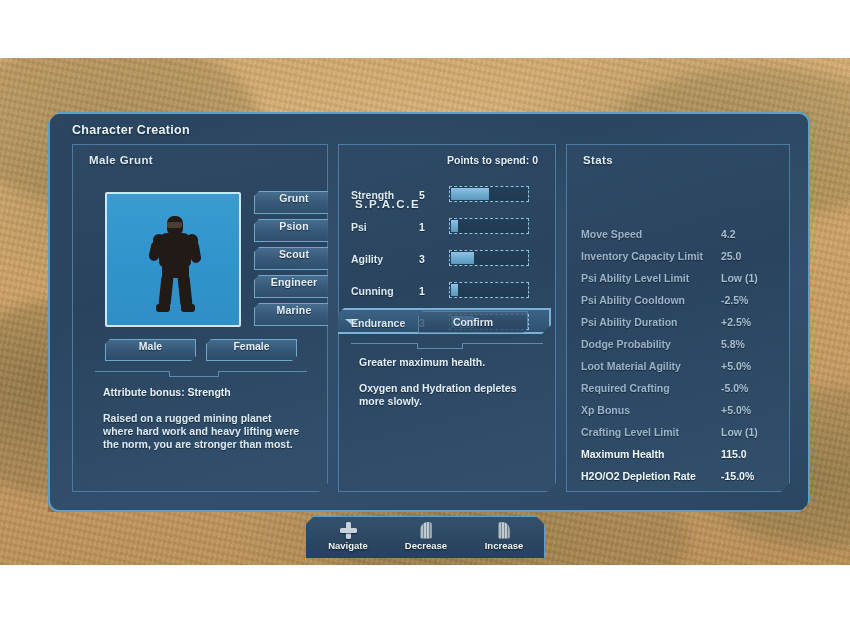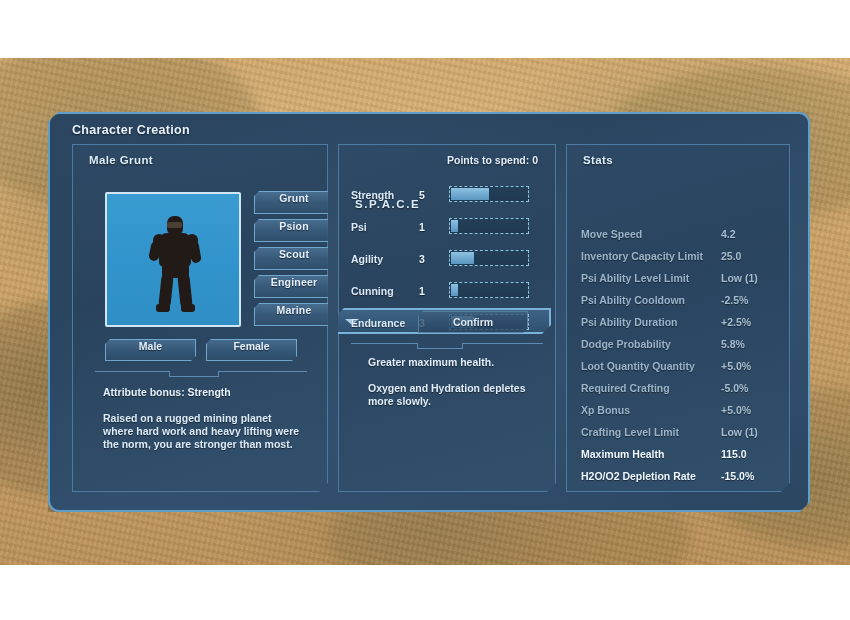--- a/index.html
+++ b/index.html
@@ -197,21 +197,21 @@
   #perk-box {
     position:absolute; left:12px; top:198px; width:192px; height:60px;
     border-top:1px solid #5d8cb2;
   }
   #perk-box::before{
     content:""; position:absolute; left:66px; top:-1px; width:44px; height:5px;
     background:#2d4864; border-left:1px solid #5d8cb2; border-right:1px solid #5d8cb2;
     border-bottom:1px solid #5d8cb2;
   }
   .perk-line { position:absolute; left:8px; font-size:10.5px; font-weight:bold; color:#e2eefa;
-               line-height:13px; text-shadow:0 1px 1px rgba(0,0,0,.5); width:180px;margin-left:9px;}
+               line-height:13px; text-shadow:0 1px 1px rgba(0,0,0,.5); width:180px;}
   .perk-1 { top:12px; }
   .perk-2 { top:38px; }
 
   
   .stat-rows { position:absolute; left:14px; top:38px; width:200px;margin-top:41px; }
   .stat-row { position:relative; height:22px; }
   .stat-label { position:absolute; left:0; top:4px; font-size:10.5px; font-weight:bold; color:#9bb4c9; text-shadow:0 1px 1px rgba(0,0,0,.45);}
   .stat-value { position:absolute; left:140px; top:4px; font-size:10.5px; font-weight:bold; color:#a7bed1; text-shadow:0 1px 1px rgba(0,0,0,.45);}
   .stat-row.hl .stat-label, .stat-row.hl .stat-value { color:#f0f8ff; }
 
@@ -398,21 +398,21 @@
         </div>
         <div class="stat-row">
           <div class="stat-label">Psi Ability Duration</div>
           <div class="stat-value">+2.5%</div>
         </div>
         <div class="stat-row">
           <div class="stat-label">Dodge Probability</div>
           <div class="stat-value">5.8%</div>
         </div>
         <div class="stat-row">
-          <div class="stat-label">Loot Quantity Quantity</div>
+          <div class="stat-label">Loot Material Agility</div>
           <div class="stat-value">+5.0%</div>
         </div>
         <div class="stat-row">
           <div class="stat-label">Required Crafting</div>
           <div class="stat-value">-5.0%</div>
         </div>
         <div class="stat-row">
           <div class="stat-label">Xp Bonus</div>
           <div class="stat-value">+5.0%</div>
         </div>
@@ -426,14 +426,34 @@
         </div>
         <div class="stat-row hl">
           <div class="stat-label">H2O/O2 Depletion Rate</div>
           <div class="stat-value">-15.0%</div>
         </div>
       </div>
     </div>
 
   </div>
 
+  <div id="controlbar">
+    <div class="ctrl" style="left:6px;">
+      <div class="ctrl-icon">
+          <div class="dpad"></div>
+        </div>
+      <div class="ctrl-label">Navigate</div>
+    </div>
+    <div class="ctrl" style="left:84px;">
+      <div class="ctrl-icon">
+          <div class="trigger left"></div>
+        </div>
+      <div class="ctrl-label">Decrease</div>
+    </div>
+    <div class="ctrl" style="left:162px;">
+      <div class="ctrl-icon">
+          <div class="trigger right"></div>
+        </div>
+      <div class="ctrl-label">Increase</div>
+    </div>
+  </div>
 
 </div>
 
 </body></html>

